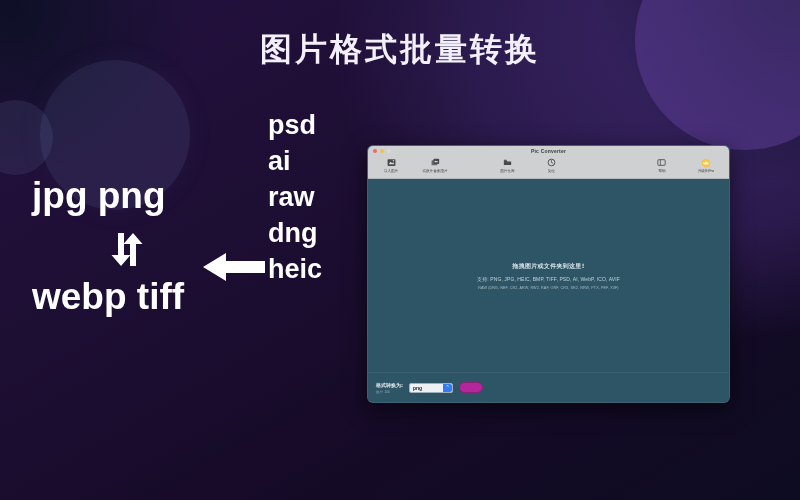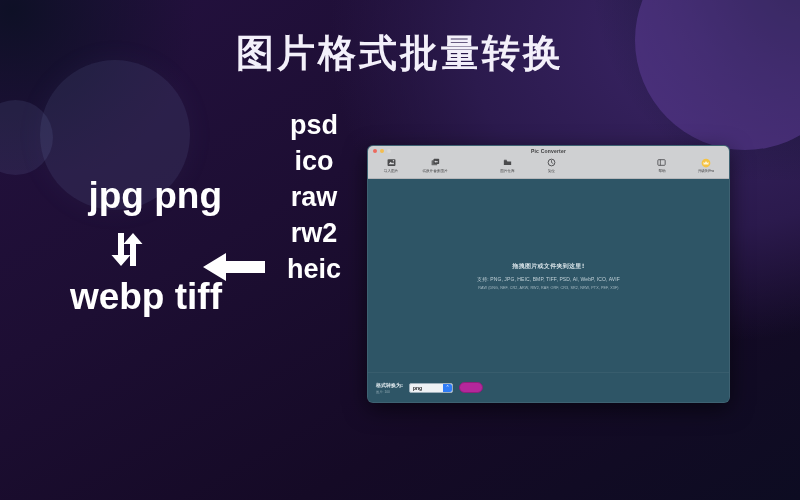--- a/index.html
+++ b/index.html
@@ -32,36 +32,36 @@
   }
   #circle-right {
     right:-55px; top:-70px; width:220px; height:220px;
     background:rgba(92,60,150,0.55);
   }
 
   
   #headline {
     position:absolute; top:28px; left:0; width:100%;
     text-align:center; color:#f3f0fa;
-    font-size:38px; font-weight:700; letter-spacing:3px;
+    font-size:32px; font-weight:700; letter-spacing:3px;
     font-family:"DejaVu Sans","Liberation Sans",sans-serif;
   }
 
   
-  #left-formats { position:absolute; left:32px; top:175px; width:190px; text-align:right; color:#ffffff; }
+  #left-formats { position:absolute; left:32px; top:175px; width:190px; text-align:left; color:#ffffff; }
   .fmt-row { font-size:37px; font-weight:600; letter-spacing:0px; line-height:1.15; white-space:nowrap; }
   #swap-icon { margin:6px 0 4px; height:48px; display:flex; align-items:center; justify-content:center; }
 
   
   #big-arrow { position:absolute; left:203px; top:250px; width:62px; height:34px; }
 
   
   #format-list {
     position:absolute; left:268px; top:108px; width:92px;
-    text-align:center; color:#ffffff;
+    color:#ffffff;
   }
   #format-list .f-item { font-size:27px; font-weight:600; line-height:1.33; }
 
   
   #app-window {
     position:absolute; left:367px; top:145px; width:363px; height:258px;
     background:#2e5566; border-radius:6px; overflow:hidden;
     box-shadow:0 6px 22px rgba(0,0,0,0.55);
     display:flex; flex-direction:column;
     border:1px solid rgba(255,255,255,0.08);
@@ -152,23 +152,23 @@
 </div>
 
 <div id="big-arrow">
   <svg width="62" height="34" viewBox="0 0 62 34">
     <path d="M0 17 L23 3 L23 11 L62 11 L62 23 L23 23 L23 31 Z" fill="#ffffff"></path>
   </svg>
 </div>
 
 <div id="format-list">
   <div class="f-item">psd</div>
-  <div class="f-item">ico</div>
+  <div class="f-item">ai</div>
   <div class="f-item">raw</div>
-  <div class="f-item">rw2</div>
+  <div class="f-item">dng</div>
   <div class="f-item">heic</div>
 </div>
 
 <div id="app-window">
 
   <div id="titlebar">
     <div id="traffic">
       <div class="tl r"></div>
       <div class="tl y"></div>
       <div class="tl g"></div>

